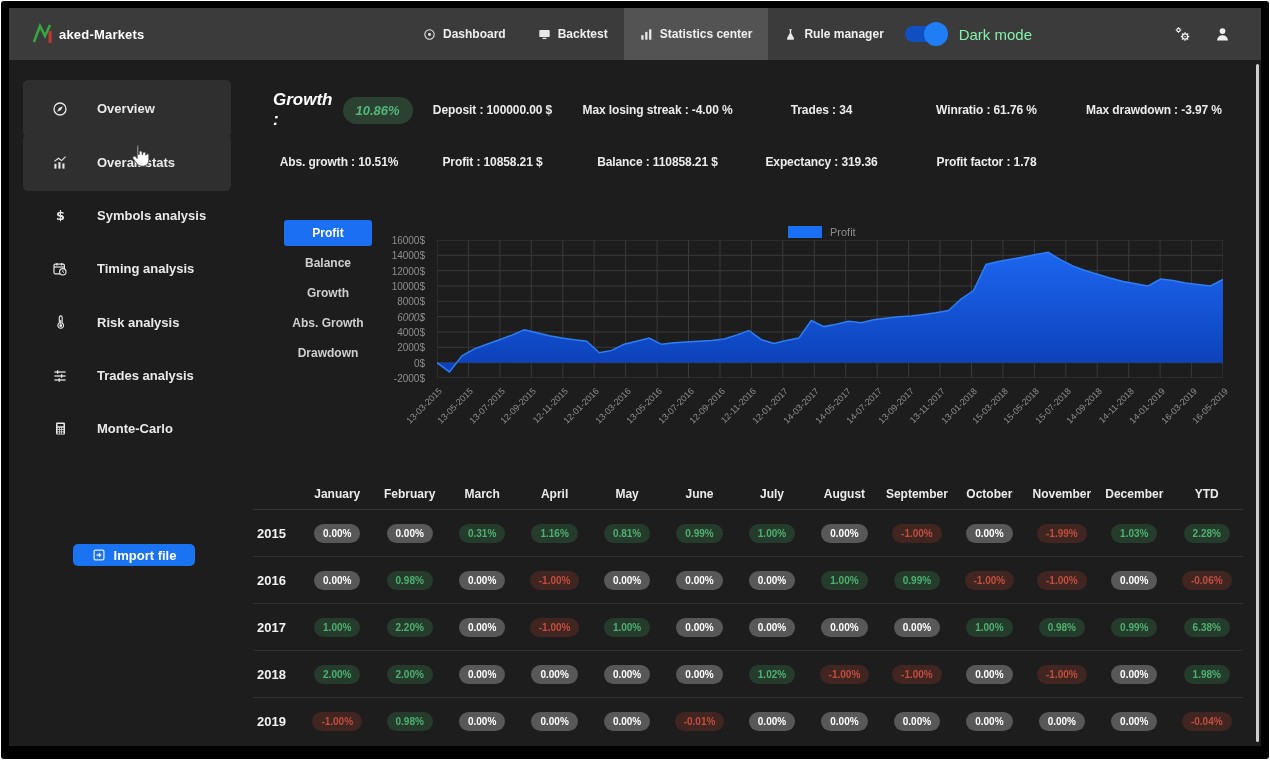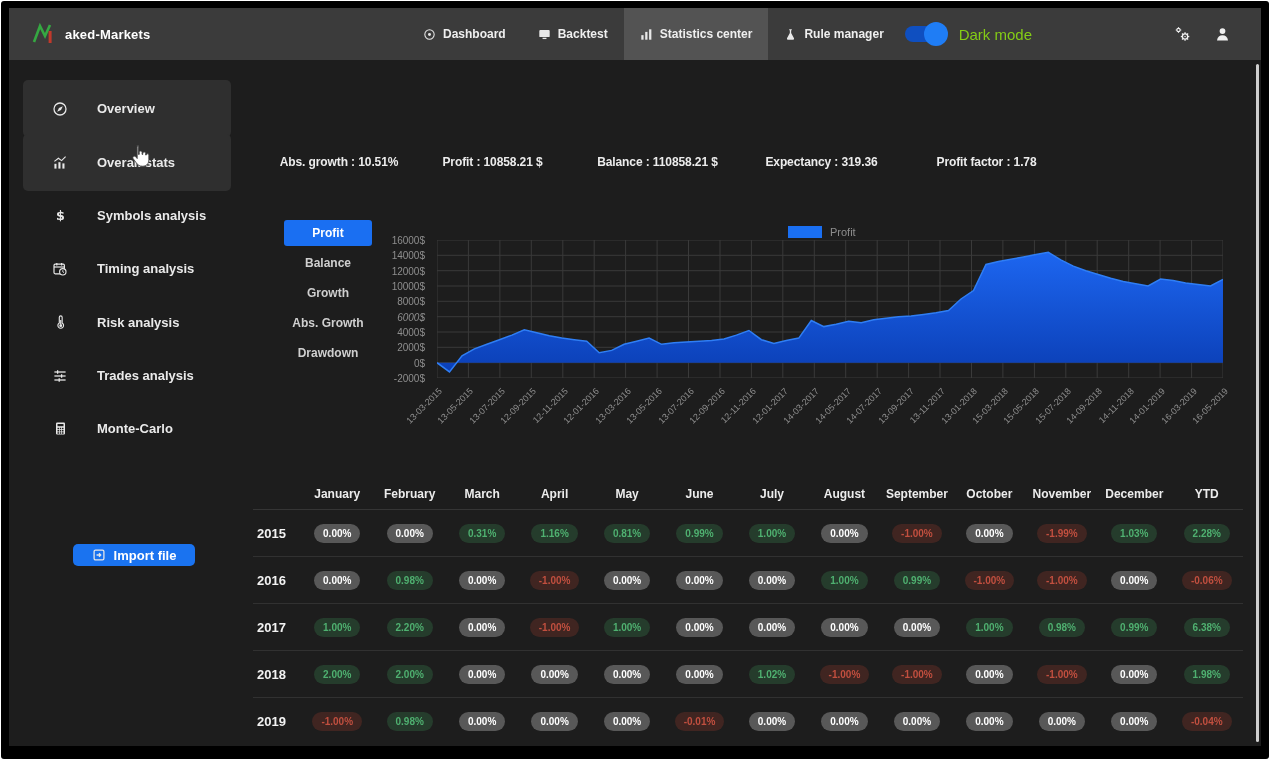--- a/index.html
+++ b/index.html
@@ -3,31 +3,31 @@
 <meta charset="utf-8">
 <style>
   html,body{margin:0;padding:0;background:#fff;width:1270px;height:760px;overflow:hidden;
     font-family:"Liberation Sans","DejaVu Sans",sans-serif;}
   .frame{position:absolute;left:1px;top:1px;width:1268px;height:758px;background:#000;
     border-radius:3px;box-sizing:border-box;padding:7px 8px 13px 8px;}
   .window{position:relative;width:1252px;height:738px;background:#1d1d1d;overflow:hidden;}
 
   
   .topbar{position:absolute;left:0;top:0;right:0;height:52px;background:#3b3b3b;}
-  .logo{position:absolute;left:22px;top:0;height:52px;display:flex;align-items:center;gap:8px;cursor:pointer;}
+  .logo{position:absolute;left:22px;top:0;height:52px;display:flex;align-items:center;gap:2px;cursor:pointer;}
   .logo-text{color:#fff;font-weight:700;font-size:13px;letter-spacing:.2px;}
   .nav{position:absolute;left:398px;top:0;bottom:0;display:flex;align-items:stretch;justify-content:flex-end;}
   .nav-item{display:flex;align-items:center;gap:7px;padding:0 16px;color:#efefef;
     font-size:12px;font-weight:700;cursor:pointer;}
   .nav-item.active{background:#535353;}
   .icon{display:inline-flex;align-items:center;justify-content:center;color:#e8e8e8;}
   .topbar-right{position:absolute;right:0;top:0;bottom:0;display:flex;align-items:center;padding-right:30px;}
   .toggle{position:relative;width:40px;height:16px;border-radius:9px;background:#0f4fc0;cursor:pointer;}
   .toggle-knob{position:absolute;right:-3px;top:-4px;width:24px;height:24px;border-radius:50%;background:#1f7df5;}
-  .dark-label{color:#84cc16;font-size:15px;margin-left:14px;margin-right:120px;}
+  .dark-label{color:#86efac;font-size:15px;margin-left:14px;margin-right:120px;}
   .tb-icon{color:#efefef;cursor:pointer;margin-left:22px;display:inline-flex;}
 
   
   .sidebar{position:absolute;left:0;top:52px;bottom:0;width:234px;background:#1d1d1d;border-right:1px solid #3a3a3a;}
   .side-item{position:absolute;left:14px;right:12px;height:57px;display:flex;align-items:center;
     color:#eaeaea;font-size:13px;font-weight:700;cursor:pointer;border-radius:5px;}
   .side-item.boxed{background:#2f2f2f;}
   .side-ic{position:absolute;left:28px;width:18px;}
   .side-label{position:absolute;left:74px;}
   .import-btn{position:absolute;left:64px;top:484px;width:122px;height:22px;border:none;border-radius:5px;
@@ -268,20 +268,31 @@
           <svg viewBox="0 0 20 20" width="14" height="14" fill="none" stroke="currentColor">
               <rect x="3" y="3" width="14" height="14" rx="2" stroke-width="1.8"></rect>
               <path d="M6.5 10h6M10 7.5L12.5 10L10 12.5" stroke-width="1.8"></path>
             </svg>
         </span>
         <span>Import file</span>
       </button>
     </aside>
 
     <main class="main">
+      <div class="stats-row" id="r1">
+        <div class="growth-cell">
+          <span class="growth-label">Growth :</span>
+          <span class="growth-pill">10.86%</span>
+        </div>
+      <div class="stat-cell">Deposit : 100000.00 $</div>
+          <div class="stat-cell">Max losing streak : -4.00 %</div>
+          <div class="stat-cell">Trades : 34</div>
+          <div class="stat-cell">Winratio : 61.76 %</div>
+          <div class="stat-cell">Max drawdown : -3.97 %</div>
+        </div>
       <div class="stats-row" id="r2">
           <div class="stat-cell">Abs. growth : 10.51%</div>
           <div class="stat-cell">Profit : 10858.21 $</div>
           <div class="stat-cell">Balance : 110858.21 $</div>
           <div class="stat-cell">Expectancy : 319.36</div>
           <div class="stat-cell">Profit factor : 1.78</div>
         </div>
 
       <div class="chart-tabs">
           <div class="chart-tab active" style="top: 0px; background: rgb(26, 111, 242);">Profit</div>

